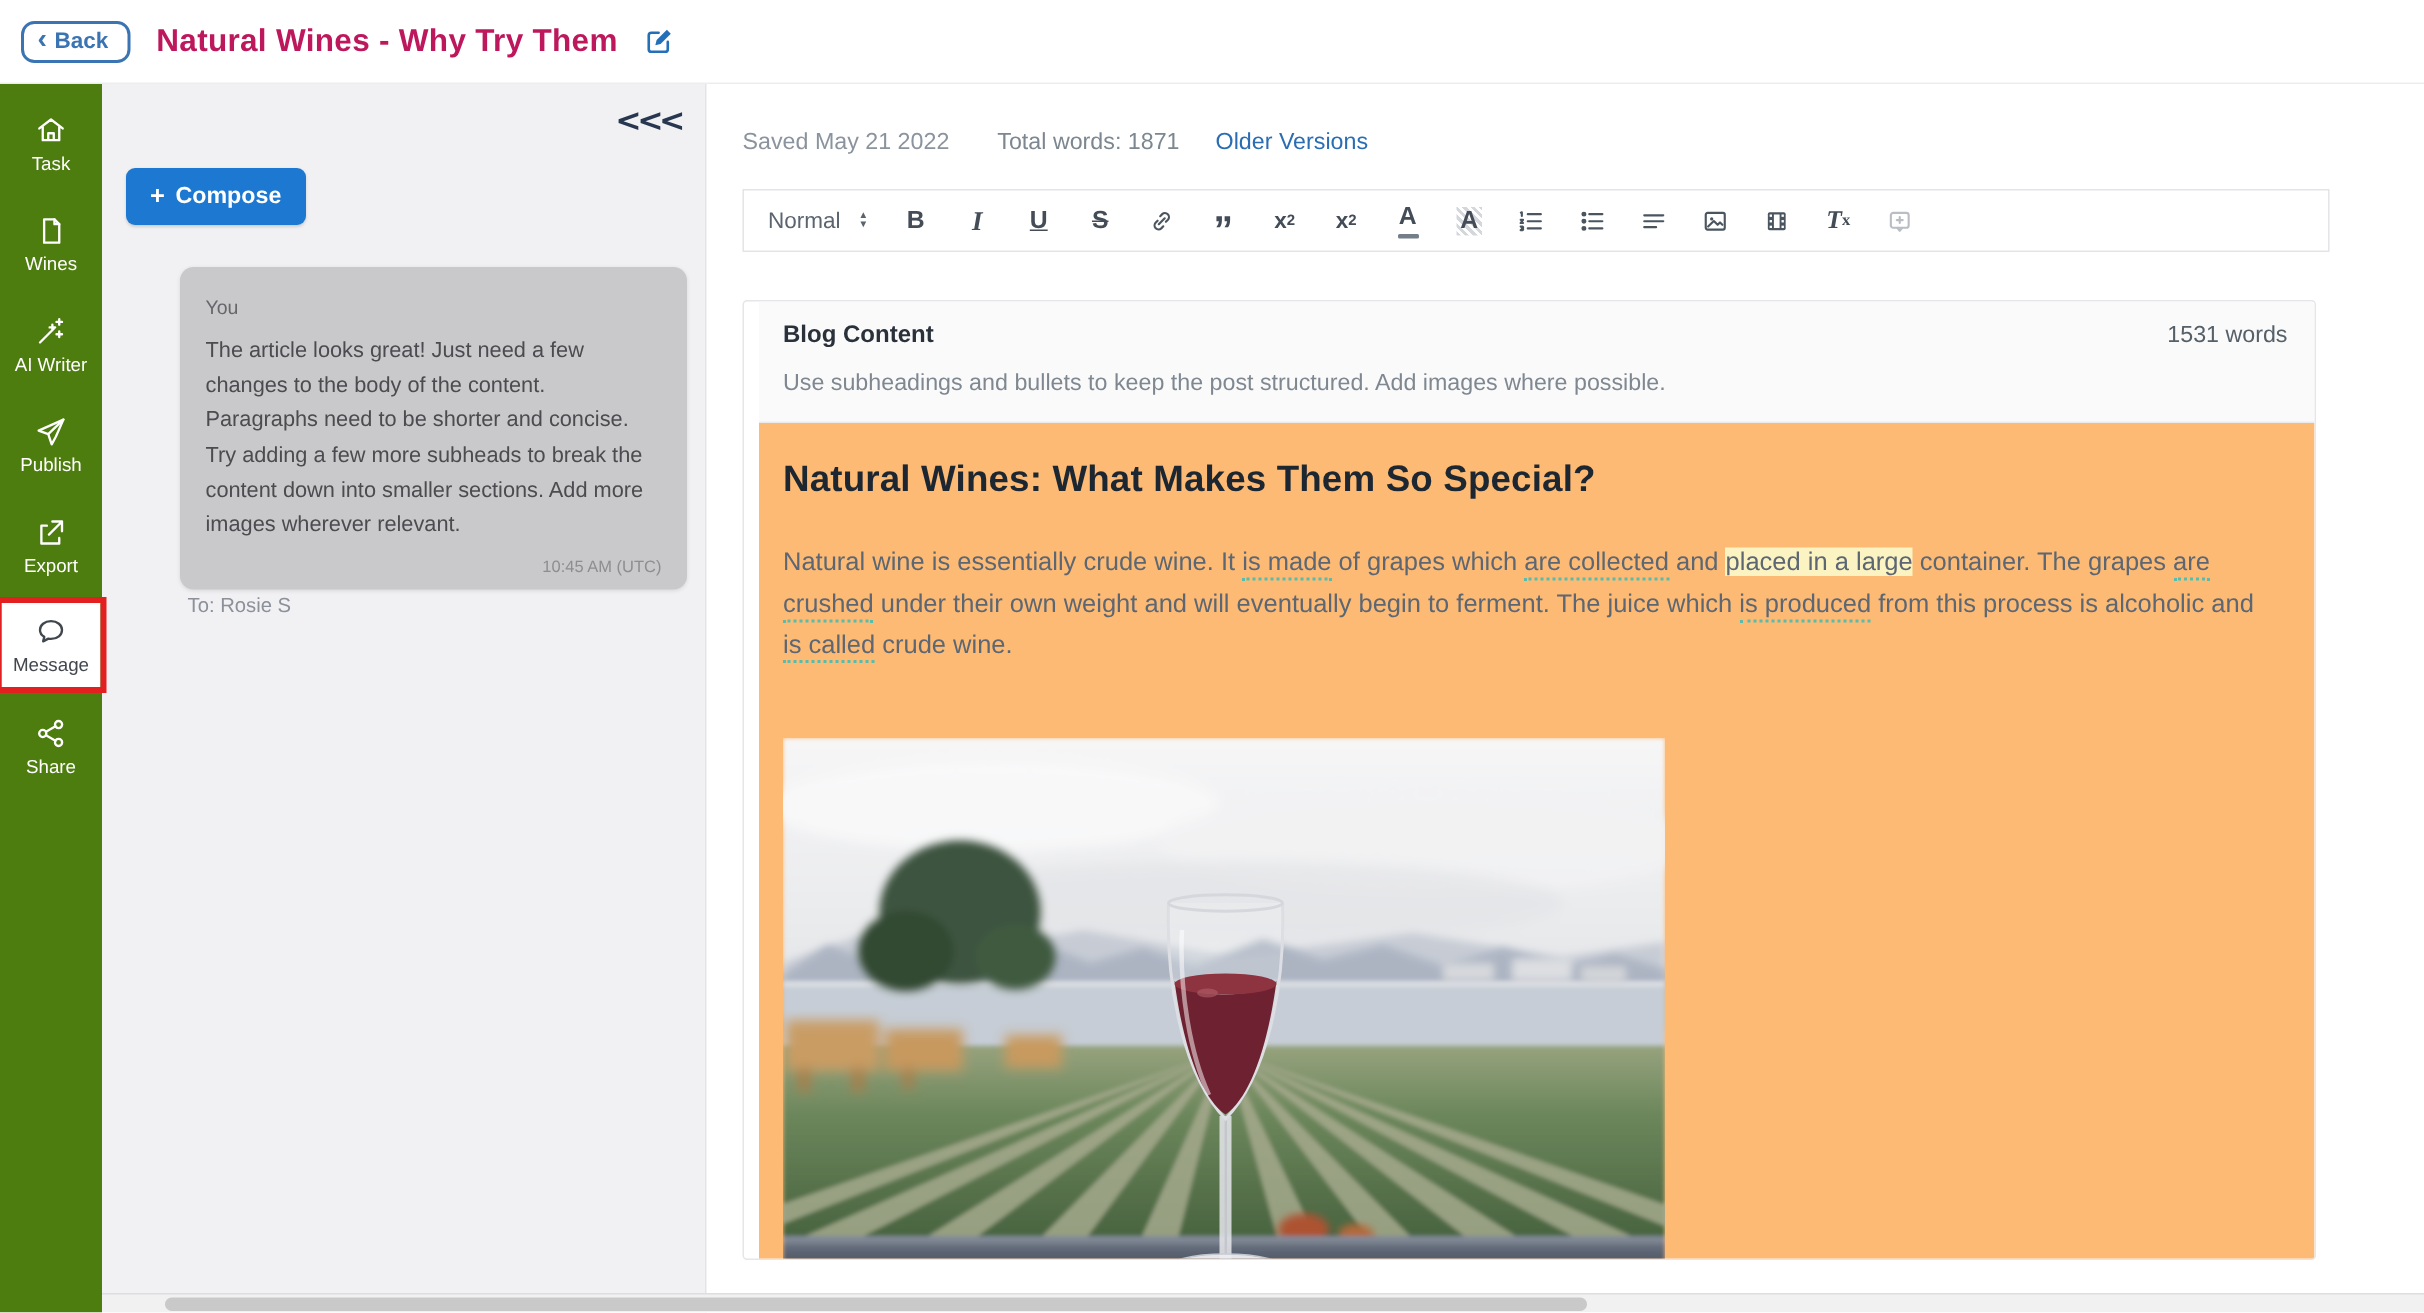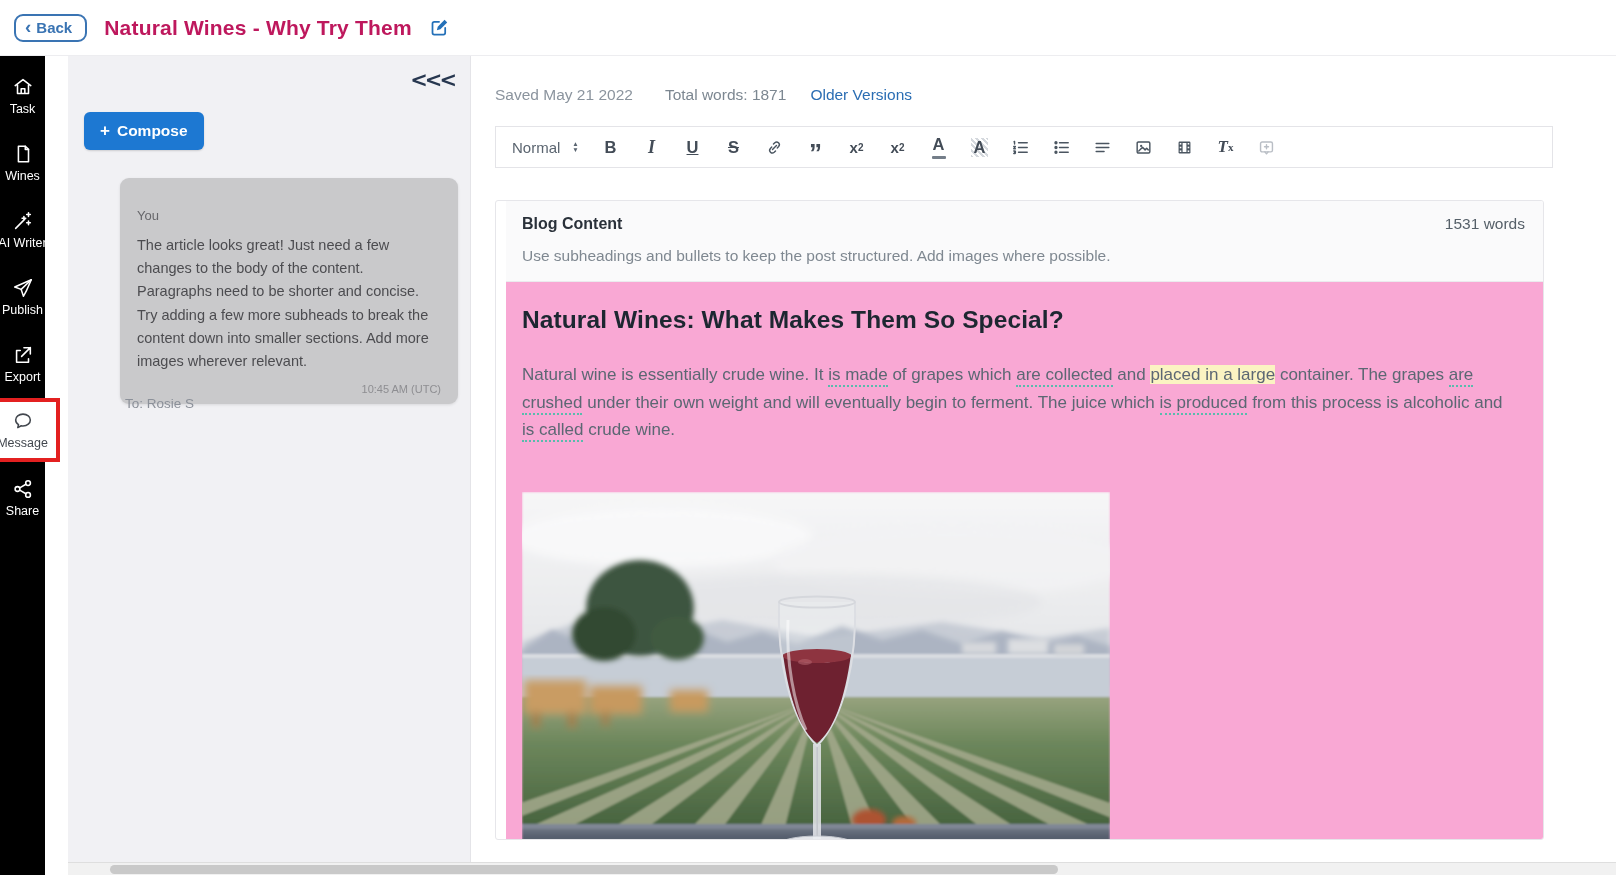--- a/index.html
+++ b/index.html
@@ -11,40 +11,40 @@
             border-bottom:1px solid #ededf0; display:flex; align-items:center; gap:17px;
             padding-left:14px; z-index:6; }
   .back-btn { display:inline-flex; align-items:center; gap:5px; border:2px solid #3a74b3; color:#3a74b3;
               background:#fff; border-radius:9px; padding:3px 13px 4px 9px; font-size:15px; font-weight:600;
               font-family:inherit; cursor:pointer; }
   .back-chevron { font-size:19px; line-height:14px; font-weight:700; }
   .doc-title { font-size:21px; font-weight:700; color:#be185d; letter-spacing:.2px; }
   .title-edit svg { width:21px; height:21px; display:block; }
 
   
-  .sidebar { position:absolute; top:56px; left:0; width:45px; bottom:0; background:#000000;
+  .sidebar { position:absolute; top:56px; left:0; width:68px; bottom:0; background:#4d7c0f;
              display:flex; flex-direction:column; align-items:center; padding-top:6px; z-index:5; }
   .side-item { width:68px; height:67px; display:flex; flex-direction:column; align-items:center;
                justify-content:center; gap:4px; color:#fff; font-size:12.5px; cursor:pointer; }
   .side-item svg { width:22px; height:22px; stroke:currentColor; fill:none; stroke-width:1.7;
                    stroke-linecap:round; stroke-linejoin:round; }
   .side-item.annotated { background:#fff; color:#42474e; width:66px; height:56px; margin:5px 0 6px;
                          outline:4px solid #e32020; }
 
   
   .msg-panel { position:absolute; left:68px; top:56px; width:402px; bottom:0; background:#f1f1f4; }
   .collapse { position:absolute; top:12px; right:16px; color:#27374f; font-weight:700; font-size:21px;
               letter-spacing:-3px; cursor:pointer; font-family:"DejaVu Sans", sans-serif; }
   .compose-btn { position:absolute; left:16px; top:56px; min-width:116px; height:38px; background:#1d78d2;
                  color:#fff; border:none; border-radius:6px; font-size:15.5px; font-weight:600;
                  font-family:inherit; display:flex; align-items:center; justify-content:center; gap:7px;
                  padding:0 16px; cursor:pointer; box-shadow:0 1px 2px rgba(0,0,0,.15); }
   .compose-plus { font-size:17px; font-weight:700; }
   .msg-card { position:absolute; right:12px; top:122px; width:338px; background:#c9c9cb; border-radius:9px;
-              padding:30px 17px 9px 17px; box-shadow:0 1px 3px rgba(0,0,0,.10); }
+              padding:19px 17px 9px 17px; box-shadow:0 1px 3px rgba(0,0,0,.10); }
   .msg-sender { font-size:13px; color:#67676b; margin-bottom:11px; }
   .msg-body { font-size:14.5px; color:#4c4c50; line-height:1.6; }
   .msg-time { text-align:right; font-size:11px; color:#8e8e92; margin-top:10px; }
   .msg-recipient { position:absolute; top:340px; left:57px; font-size:13.5px; color:#8b9099; }
 
   
   .editor { position:absolute; left:470px; top:56px; right:0; bottom:0; background:#fff;
             border-left:1px solid #e4e4e8; }
   .status-row { display:flex; align-items:center; padding:30px 0 0 24px; font-size:15.5px; color:#8b949e; }
   .status-saved { margin-right:32px; }
@@ -74,21 +74,21 @@
   .tb-clear .x { font-size:11px; vertical-align:sub; font-style:normal; font-weight:700; }
   .tb-btn.dim svg { stroke:#b9bec5; }
 
   .content-card { margin:32px 0 0 24px; width:1049px; border:1px solid #e6e6ea; border-radius:3px;
                   height:640px; overflow:hidden;padding-left:10px; }
   .card-head { background:#fafafb; border-bottom:1px solid #ebebee; padding:14px 18px 16px 16px; }
   .card-head-row { display:flex; justify-content:space-between; align-items:baseline; }
   .card-title { font-size:16px; font-weight:700; color:#2a313a; }
   .card-words { font-size:15.5px; color:#566069; font-weight:400; }
   .card-hint { margin-top:14px; font-size:15.5px; color:#7f8891; }
-  .card-body { padding:16px 18px 0 16px; background:#f9a8d4; }
+  .card-body { padding:16px 18px 0 16px; background:#fdba74; }
   .article-h1 { font-size:24.5px; font-weight:700; color:#1d2731; margin:8px 0 27px; letter-spacing:.1px; }
   .article-p { font-size:17px; line-height:1.63; color:#5c6773; max-width:995px; }
   .seg-grammar { border-bottom:2px dotted #58bcac; padding-bottom:1px; }
   .seg-highlight { background:#fbf3c2; }
   .article-figure { margin-top:48px; width:588px; cursor:pointer; }
   .article-figure svg { display:block; }
 
   
   .hscroll { position:absolute; left:68px; right:0; bottom:0; height:13px; background:#f1f1f1;
              border-top:1px solid #dedede; z-index:10; }

